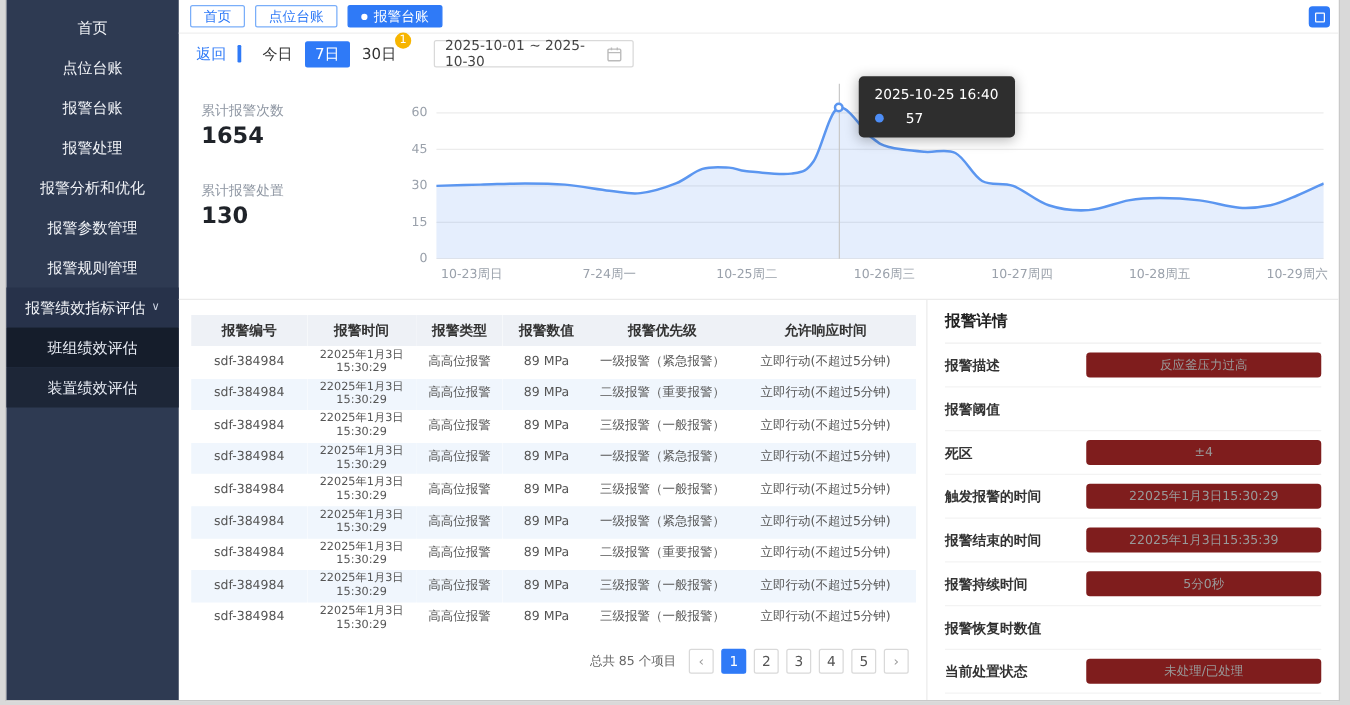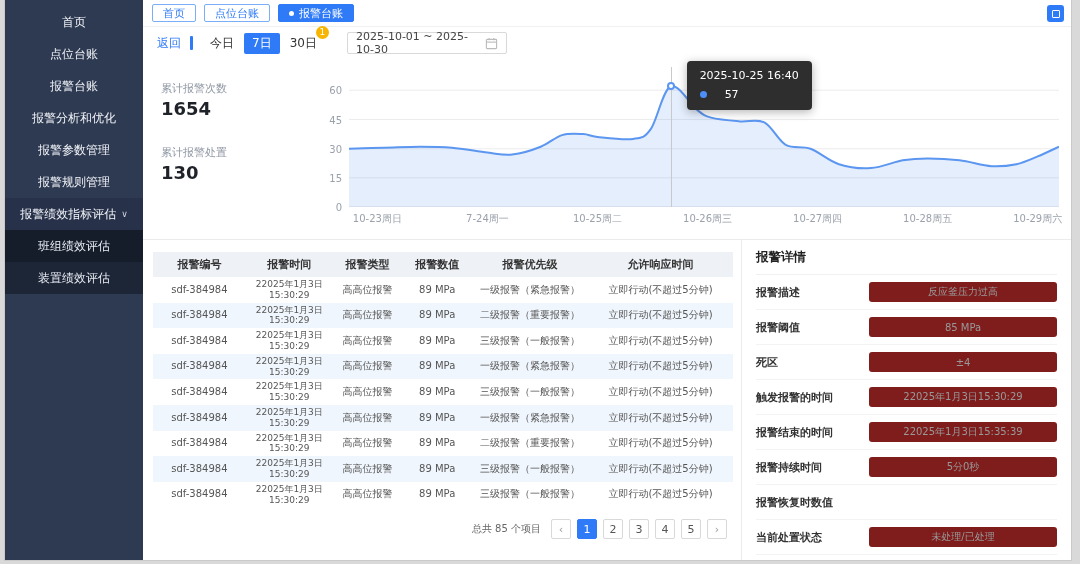--- a/index.html
+++ b/index.html
@@ -79,20 +79,23 @@
   <aside class="sidebar">
     <nav id="side-items">
         <div class="side-item">
           <span>首页</span>
         </div>
         <div class="side-item">
           <span>点位台账</span>
         </div>
         <div class="side-item">
           <span>报警台账</span>
+        </div>
+        <div class="side-item">
+          <span>报警处理</span>
         </div>
         <div class="side-item">
           <span>报警分析和优化</span>
         </div>
         <div class="side-item">
           <span>报警参数管理</span>
         </div>
         <div class="side-item">
           <span>报警规则管理</span>
         </div>
@@ -307,21 +310,20 @@
       </section>
       <aside class="details">
         <h3 class="details-title">报警详情</h3>
         <div id="detail-rows">
             <div class="detail-row">
               <span class="detail-label">报警描述</span>
               <span class="detail-value">反应釜压力过高</span>
             </div>
             <div class="detail-row">
               <span class="detail-label">报警阈值</span>
-              <span class="detail-value">85 MPa</span>
             </div>
             <div class="detail-row">
               <span class="detail-label">死区</span>
               <span class="detail-value">±4</span>
             </div>
             <div class="detail-row">
               <span class="detail-label">触发报警的时间</span>
               <span class="detail-value">22025年1月3日15:30:29</span>
             </div>
             <div class="detail-row">

